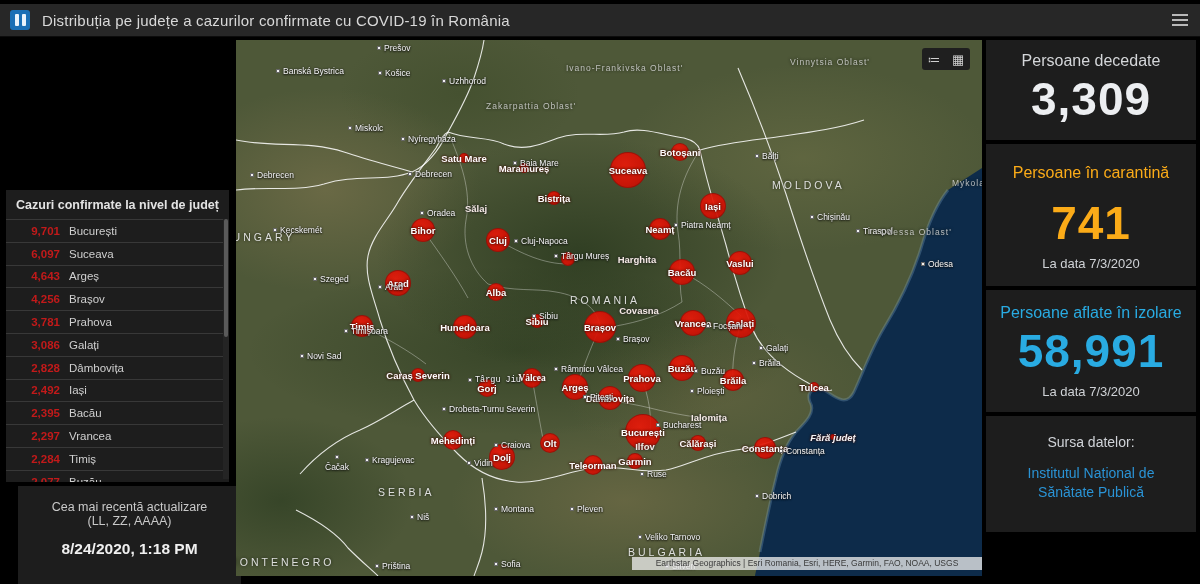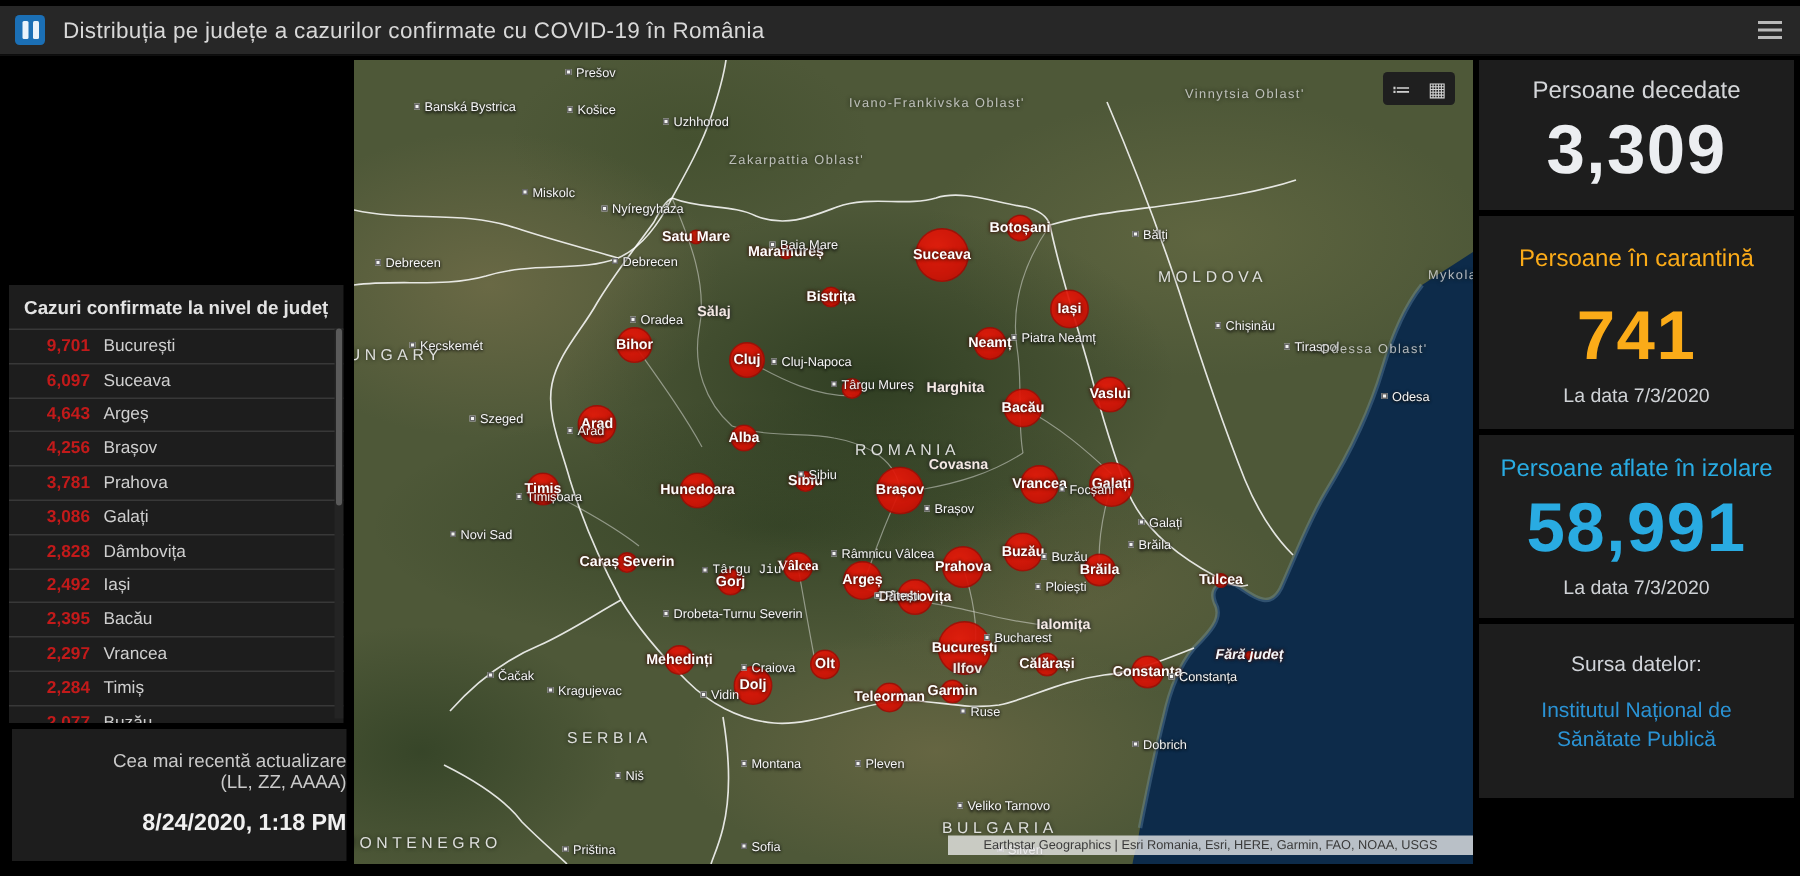--- a/index.html
+++ b/index.html
@@ -20,21 +20,21 @@
   #total-panel{left:6px;top:40px;width:223px;height:146px;text-align:center;}
   .total-title{color:#f21818;font-size:17px;font-weight:bold;margin-top:28px;}
   .total-value{color:#ef1212;font-size:52px;font-weight:bold;margin-top:6px;letter-spacing:1px;}
   #list-panel{left:6px;top:190px;width:223px;height:292px;overflow:hidden;}
   .list-title{color:#e3e3e3;font-size:12.5px;font-weight:bold;text-align:center;padding:8px 4px 7px;}
   .row{display:flex;align-items:center;height:21.8px;border-top:1px solid #383838;padding-left:6px;}
   .row .num{width:48px;text-align:right;color:#c21a1a;font-weight:bold;font-size:11.5px;}
   .row .cname{color:#cfcfcf;font-size:11.5px;margin-left:9px;}
   .scrollbar{position:absolute;right:0;top:29px;bottom:3px;width:6px;background:#242424;}
   .scrollbar .thumb{position:absolute;top:0;left:1px;width:4px;height:118px;background:#5a5a5a;border-radius:2px;}
-  #update-panel{left:8px;top:486px;width:223px;height:88px;text-align:right;color:#c9c9c9;font-size:12.5px;}
+  #update-panel{left:18px;top:486px;width:223px;height:98px;text-align:center;color:#c9c9c9;font-size:12.5px;}
   #update-panel .l1{margin-top:14px;}
   .update-value{color:#f0f0f0;font-size:15.5px;font-weight:bold;margin-top:12px;}
   
   #dec-panel{left:986px;top:40px;width:210px;height:100px;text-align:center;}
   .panel-label{font-size:16px;margin-top:12px;}
   .big-value{font-size:46px;font-weight:bold;margin-top:2px;letter-spacing:1px;}
   .date-line{font-size:13px;color:#cfd2d6;margin-top:6px;}
   #dec-panel .panel-label{color:#d4d6d9;}
   #dec-panel .big-value{color:#eceef1;}
   #car-panel{left:986px;top:144px;width:210px;height:142px;text-align:center;}
@@ -324,21 +324,21 @@
           <span>Szeged</span>
         </div>
         <div class="city" style="left: 64px; top: 311px;">
           <i></i>
           <span>Novi Sad</span>
         </div>
         <div class="city" style="left: 129px; top: 415px;">
           <i></i>
           <span>Kragujevac</span>
         </div>
-        <div class="city" style="left: 89px; top: 405px;">
+        <div class="city" style="left: 89px; top: 415px; flex-direction: column;">
           <i></i>
           <span>Čačak</span>
         </div>
         <div class="city" style="left: 174px; top: 472px;">
           <i></i>
           <span>Niš</span>
         </div>
         <div class="city" style="left: 139px; top: 521px;">
           <i></i>
           <span>Priština</span>

